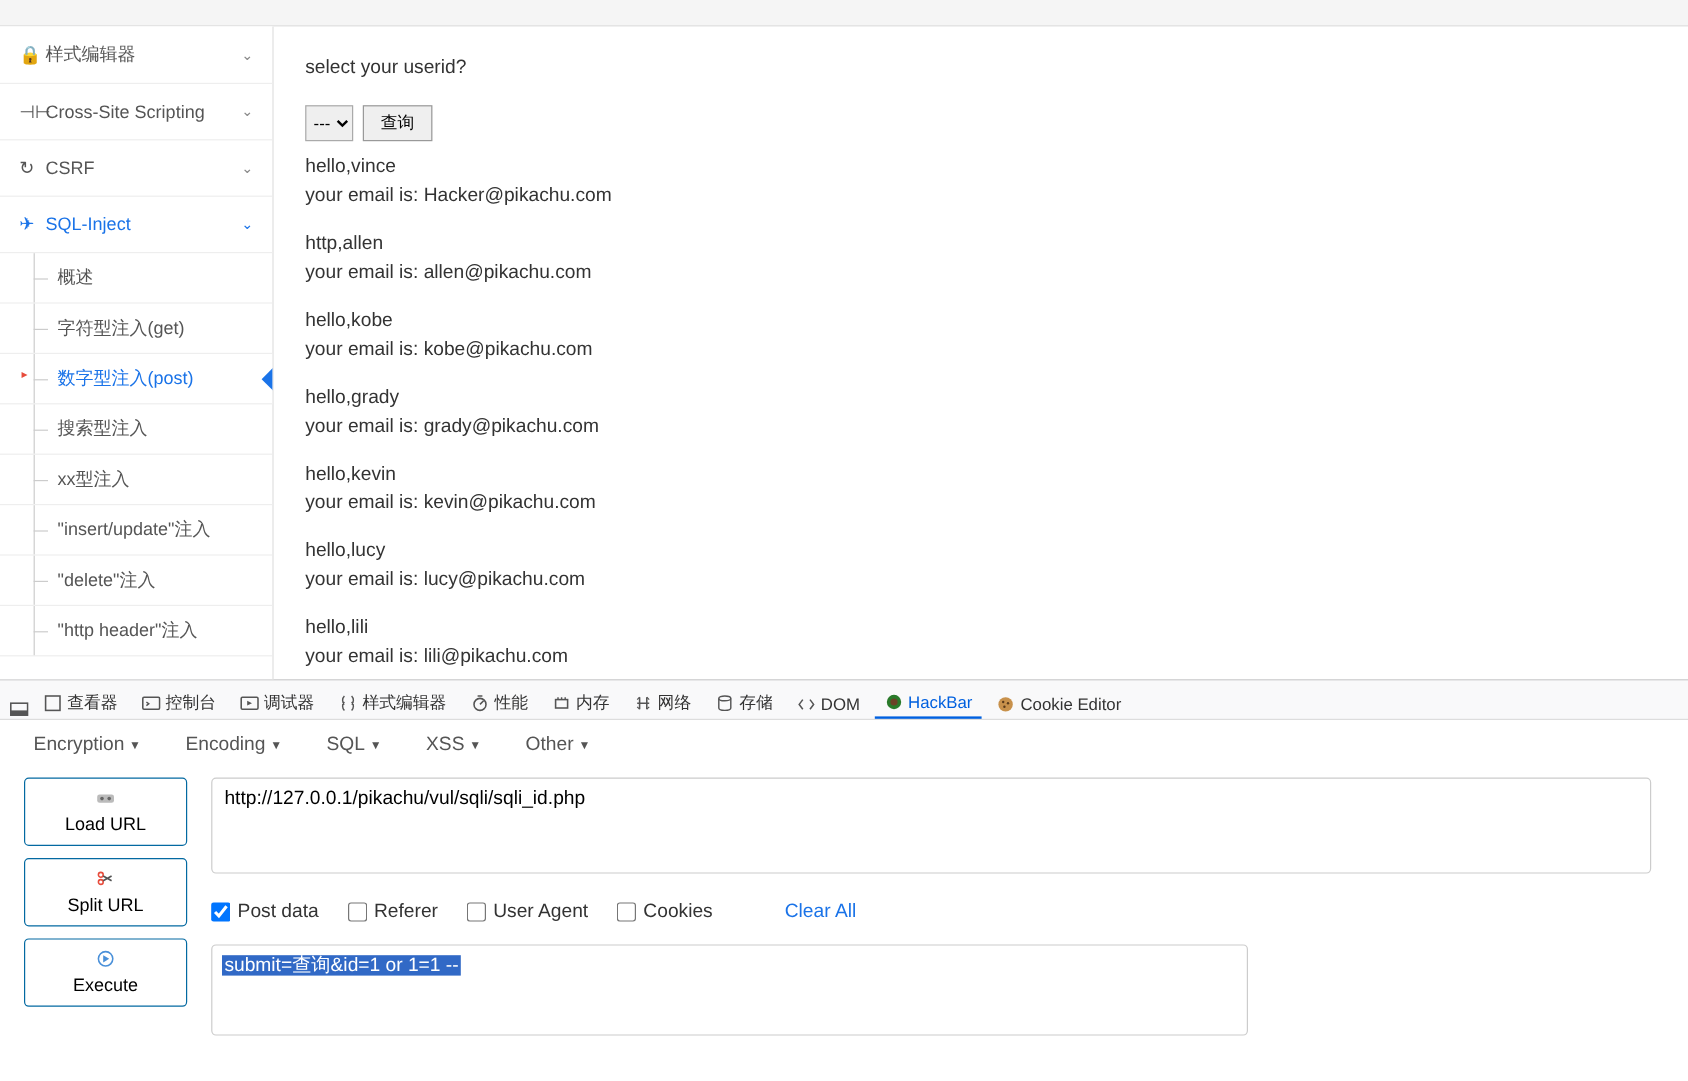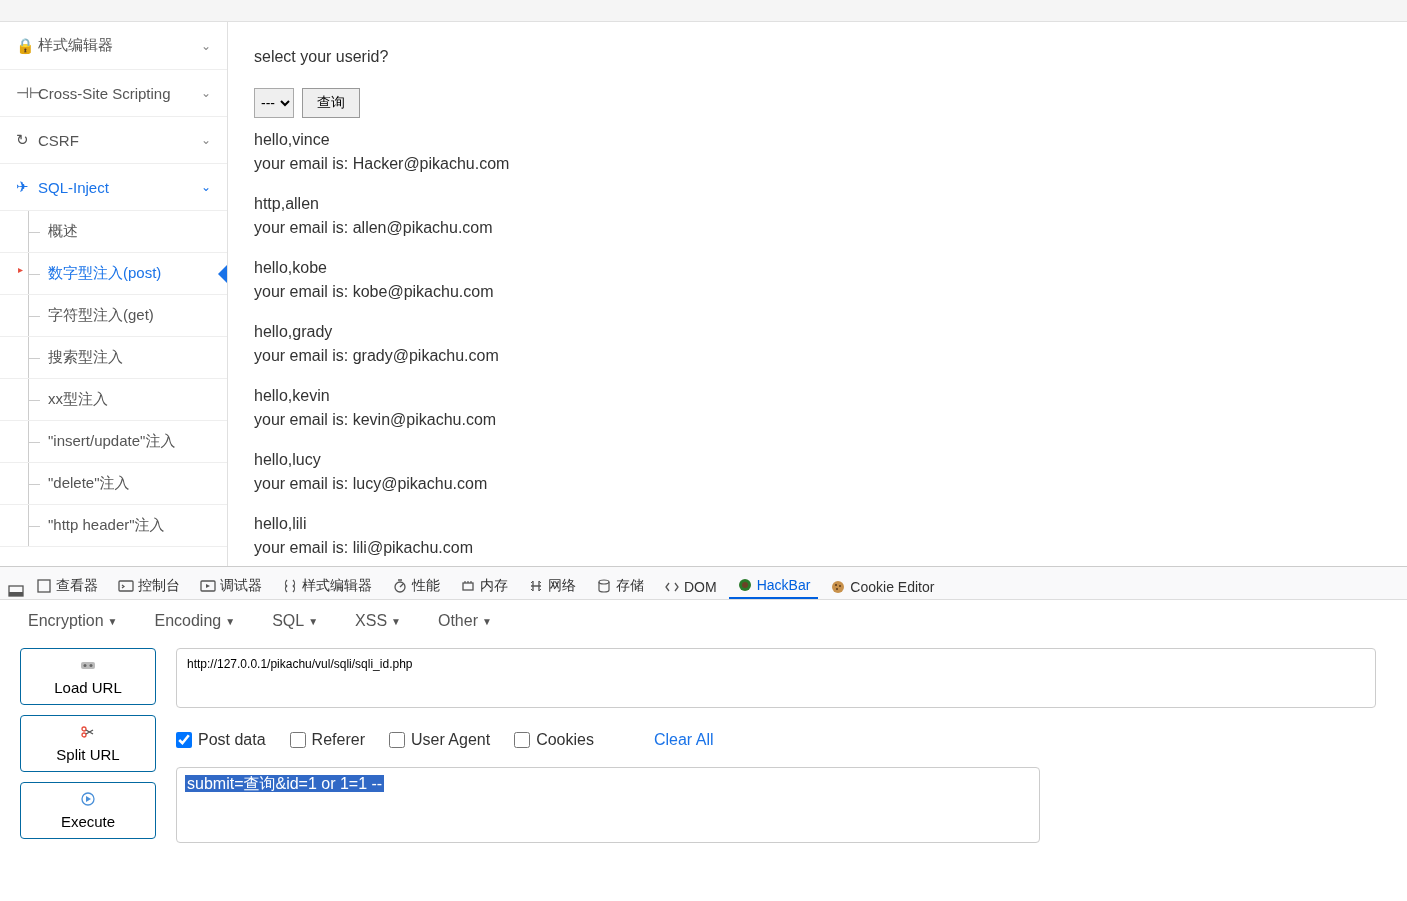--- a/index.html
+++ b/index.html
@@ -41,21 +41,21 @@
   .hb-menu { display: flex; gap: 37px; font-size: 16px; color: #555; margin-bottom: 18px; padding-left: 8px; }
   .hb-menu-item { cursor: pointer; display: flex; align-items: center; gap: 4px; }
   .caret-down { font-size: 10px; }
   
   .hb-body { display: flex; gap: 20px; }
   .hb-buttons { display: flex; flex-direction: column; gap: 10px; width: 136px; }
   .hb-btn { display: flex; align-items: center; gap: 6px; padding: 8px 12px; border: 1px solid #0369a1; border-radius: 4px; background: #fff; cursor: pointer; font-size: 15px; flex-direction: column; }
   .hb-btn-icon { width: 16px; height: 16px; display: inline-flex; align-items: center; justify-content: center; }
   
   .hb-right { flex: 1; max-width: 1200px; }
-  .hb-url-box { width: 100%; height: 60px; border: 1px solid #ccc; border-radius: 4px; padding: 8px 10px; font-size: 12px; resize: none; font-family: inherit; }
+  .hb-url-box { width: 100%; height: 80px; border: 1px solid #ccc; border-radius: 4px; padding: 8px 10px; font-size: 16px; resize: none; font-family: inherit; }
   .hb-checks { display: flex; align-items: center; gap: 24px; margin: 20px 0 18px 0; font-size: 16px; }
   .hb-check { display: flex; align-items: center; gap: 6px; cursor: pointer; }
   .hb-check input { width: 16px; height: 16px; cursor: pointer; }
   .clear-all { color: #1a73e8; cursor: pointer; margin-left: 36px; }
   .hb-post-box { width: 72%; height: 76px; border: 1px solid #ccc; border-radius: 4px; padding: 6px 8px; font-size: 16px; }
   .hb-post-text { background: #3169c6; color: #fff; padding: 0 2px; }
   
   svg { display: block; }
 </style>
 </head>
@@ -90,22 +90,22 @@
     <div class="sidebar-item active">
       <span class="label-wrap">
         <span class="icon">✈</span>
         <span>SQL-Inject</span>
       </span>
       <span class="chevron blue">⌄</span>
     </div>
 
     <div class="sub-list">
       <div class="sub-item"><span class="tree-vert"></span><span class="tree-line"></span><span>概述</span></div>
+      <div class="sub-item"><span class="tree-vert"></span><span class="tree-line"></span><span>字符型注入(get)</span></div>
       <div class="sub-item active"><span class="tree-vert"></span><span class="tree-line"></span><span>数字型注入(post)</span></div>
-      <div class="sub-item"><span class="tree-vert"></span><span class="tree-line"></span><span>字符型注入(get)</span></div>
       <div class="sub-item"><span class="tree-vert"></span><span class="tree-line"></span><span>搜索型注入</span></div>
       <div class="sub-item"><span class="tree-vert"></span><span class="tree-line"></span><span>xx型注入</span></div>
       <div class="sub-item"><span class="tree-vert"></span><span class="tree-line"></span><span>"insert/update"注入</span></div>
       <div class="sub-item"><span class="tree-vert"></span><span class="tree-line"></span><span>"delete"注入</span></div>
       <div class="sub-item"><span class="tree-vert"></span><span class="tree-line"></span><span>"http header"注入</span></div>
     </div>
   </div>
 
   <div class="content">
     <div class="prompt">select your userid?</div>

